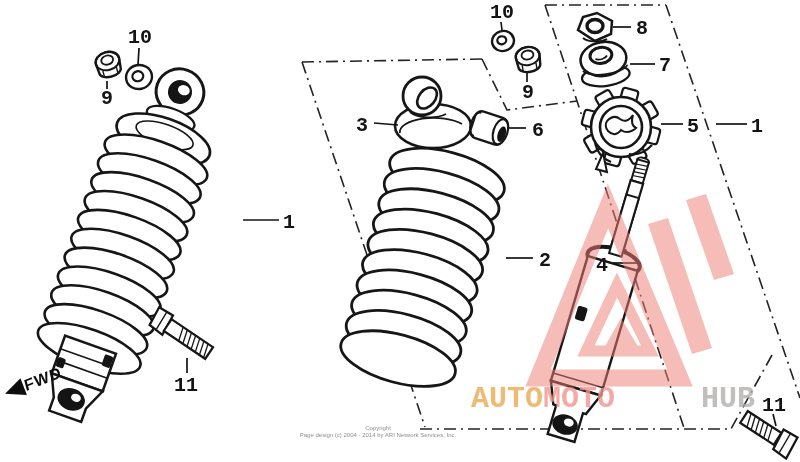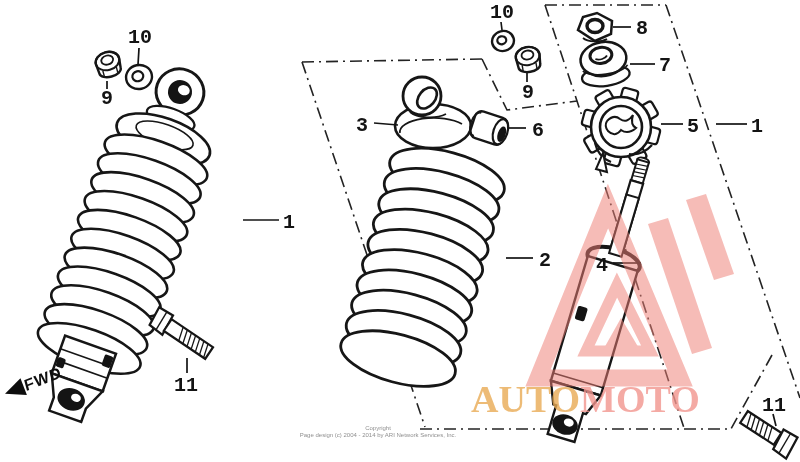--- a/index.html
+++ b/index.html
@@ -7,22 +7,22 @@
          font-family:"Liberation Sans",sans-serif;}
   .stage svg{position:absolute;left:0;top:0;}
   
   .co{font:700 20px "Liberation Mono","DejaVu Sans Mono",monospace;fill:#141414;}
   .ld{stroke:#141414;stroke-width:1.7;fill:none;}
   .bd{stroke:#232323;stroke-width:1.6;fill:none;stroke-dasharray:12 5 2 5;}
   .ln{stroke:#161616;fill:none;}
   .wf{fill:#ffffff;stroke:#161616;}
   .dk{fill:#141414;stroke:none;}
   
-  .wm{position:absolute;top:385px;font-family:Liberation Serif, serif;font-weight:800;
-      font-size:38px;line-height:28px;letter-spacing:0px;opacity:.8;white-space:nowrap;}
+  .wm{position:absolute;top:385px;font-family:Liberation Mono, monospace;font-weight:800;
+      font-size:30px;line-height:28px;letter-spacing:0px;opacity:.8;white-space:nowrap;}
   .wm-a{left:471px;}
   .wm-h{left:701px;}
   .wm-auto{color:#e9ab55;}
   .wm-moto{color:#f2958e;}
   .wm-hub{color:#b2afae;}
   
   .copy{position:absolute;left:293px;top:425px;width:170px;text-align:center;
         color:#8f8f8f;font-size:6px;line-height:7px;font-family:"Liberation Sans",sans-serif;}
   
   .fwd{position:absolute;left:3px;top:374px;transform:rotate(-21deg);display:flex;
@@ -265,20 +265,21 @@
   <g opacity="0.52">
     <path d="M608,206 L538,378 L680,378 Z" fill="none" stroke="#ee7f76" stroke-width="17"></path>
     <path d="M617,285 L586,351 L650,351 Z" fill="none" stroke="#ee7f76" stroke-width="11"></path>
     <path d="M621,318 L603,350 L640,350 Z" fill="#ee7f76"></path>
     <path d="M648,224 L668,218 L712,348 L692,354 Z" fill="#ee7f76"></path>
     <path d="M686,200 L706,194 L734,274 L714,280 Z" fill="#ee7f76"></path>
   </g>
 </svg>
 
   <div class="wm wm-a"><span class="wm-auto">AUTO</span><span class="wm-moto">MOTO</span></div>
+  <div class="wm wm-h"><span class="wm-hub">HUB</span></div>
 
   <div class="copy">
     <div>Copyright</div>
     <div>Page design (c) 2004 - 2014 by ARI Network Services, Inc.</div>
   </div>
 
   <div class="fwd">
     <span class="fwd-tri"></span>
     <span class="fwd-txt">FWD</span>
   </div>

